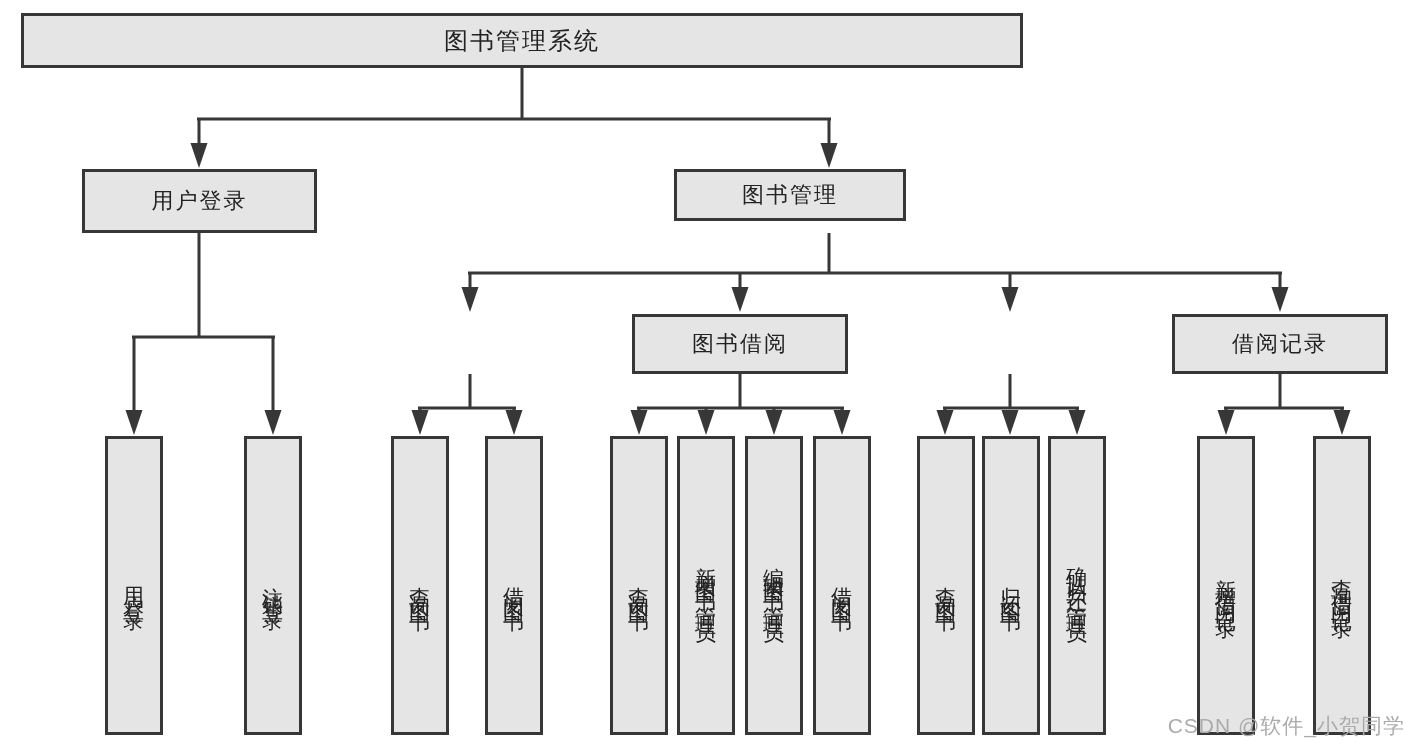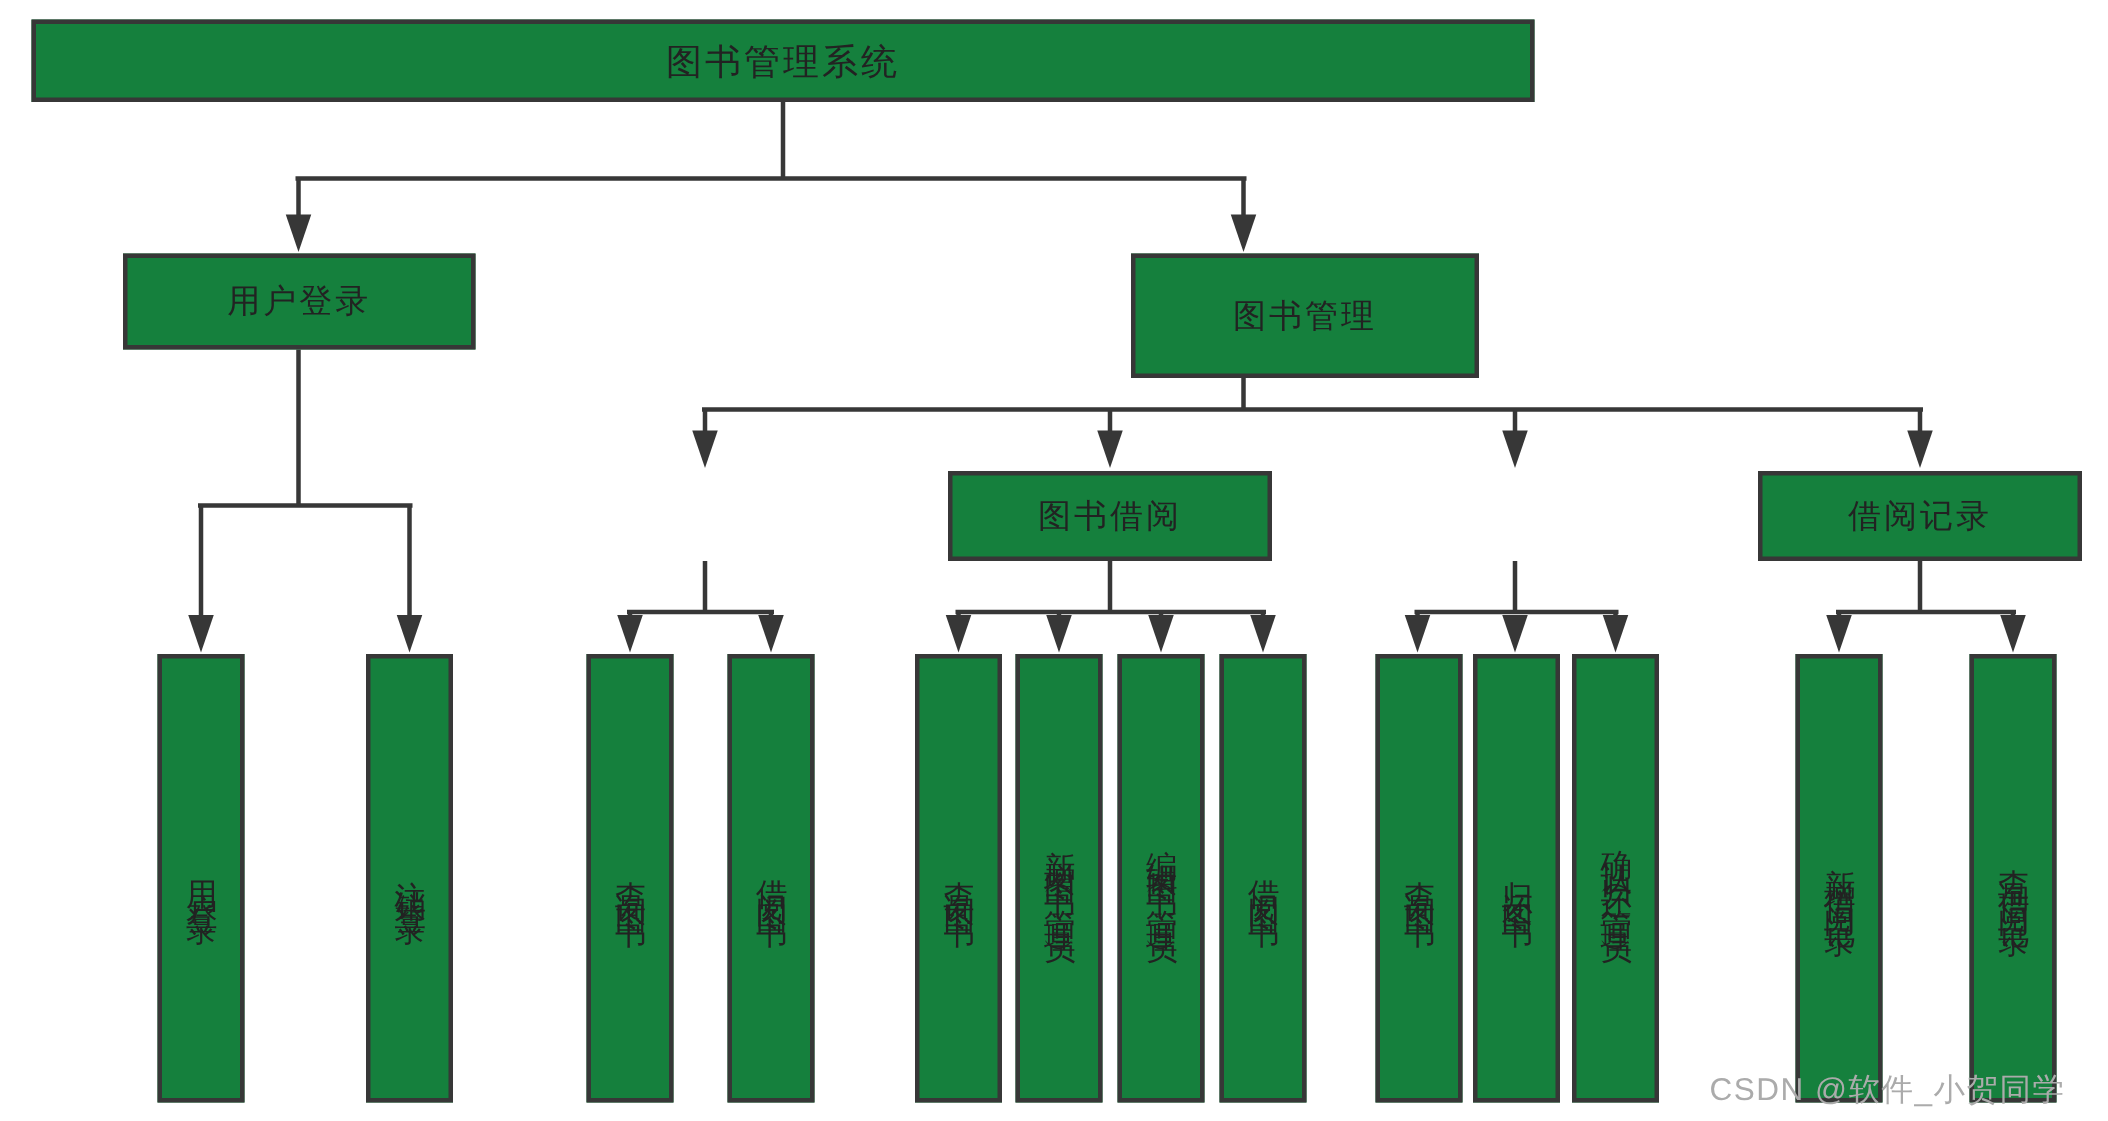--- a/index.html
+++ b/index.html
@@ -13,21 +13,21 @@
   }
   #connectors {
     position: absolute;
     left: 0; top: 0;
     width: 1405px; height: 747px;
   }
   .node {
     position: absolute;
     box-sizing: border-box;
     border: 3px solid #373737;
-    background: #15803d;
+    background: #e5e5e5;
     display: flex;
     align-items: center;
     justify-content: center;
     color: #222222;
   }
   .node.h span {
     font-size: 22px;
     letter-spacing: 2px;
     white-space: nowrap;
   }
@@ -38,21 +38,21 @@
   .node.v span {
     writing-mode: vertical-rl;
     text-orientation: mixed;
     font-size: 21px;
     letter-spacing: 8px;
     line-height: 1;
     white-space: nowrap;
   }
   .watermark {
     position: absolute;
-    right: 28px;
+    right: 0;
     bottom: 7px;
     font-size: 21px;
     letter-spacing: 1px;
     color: #ababab;
     white-space: nowrap;
     margin-left: 12px;
   }
 </style>
 </head>
 <body>
@@ -117,21 +117,21 @@
     </g>
   </svg>
 
   <div class="node h root" style="left:21px;top:13px;width:1002px;height:55px">
     <span>图书管理系统</span>
   </div>
 
   <div class="node h" style="left:82px;top:169px;width:235px;height:64px">
     <span>用户登录</span>
   </div>
-  <div class="node h" style="left:754px;top:169px;width:232px;height:83px">
+  <div class="node h" style="left:674px;top:169px;width:232px;height:52px">
     <span>图书管理</span>
   </div>
 
   <div class="node h" style="left:632px;top:314px;width:216px;height:60px">
     <span>图书借阅</span>
   </div>
   <div class="node h" style="left:1172px;top:314px;width:216px;height:60px">
     <span>借阅记录</span>
   </div>
 

